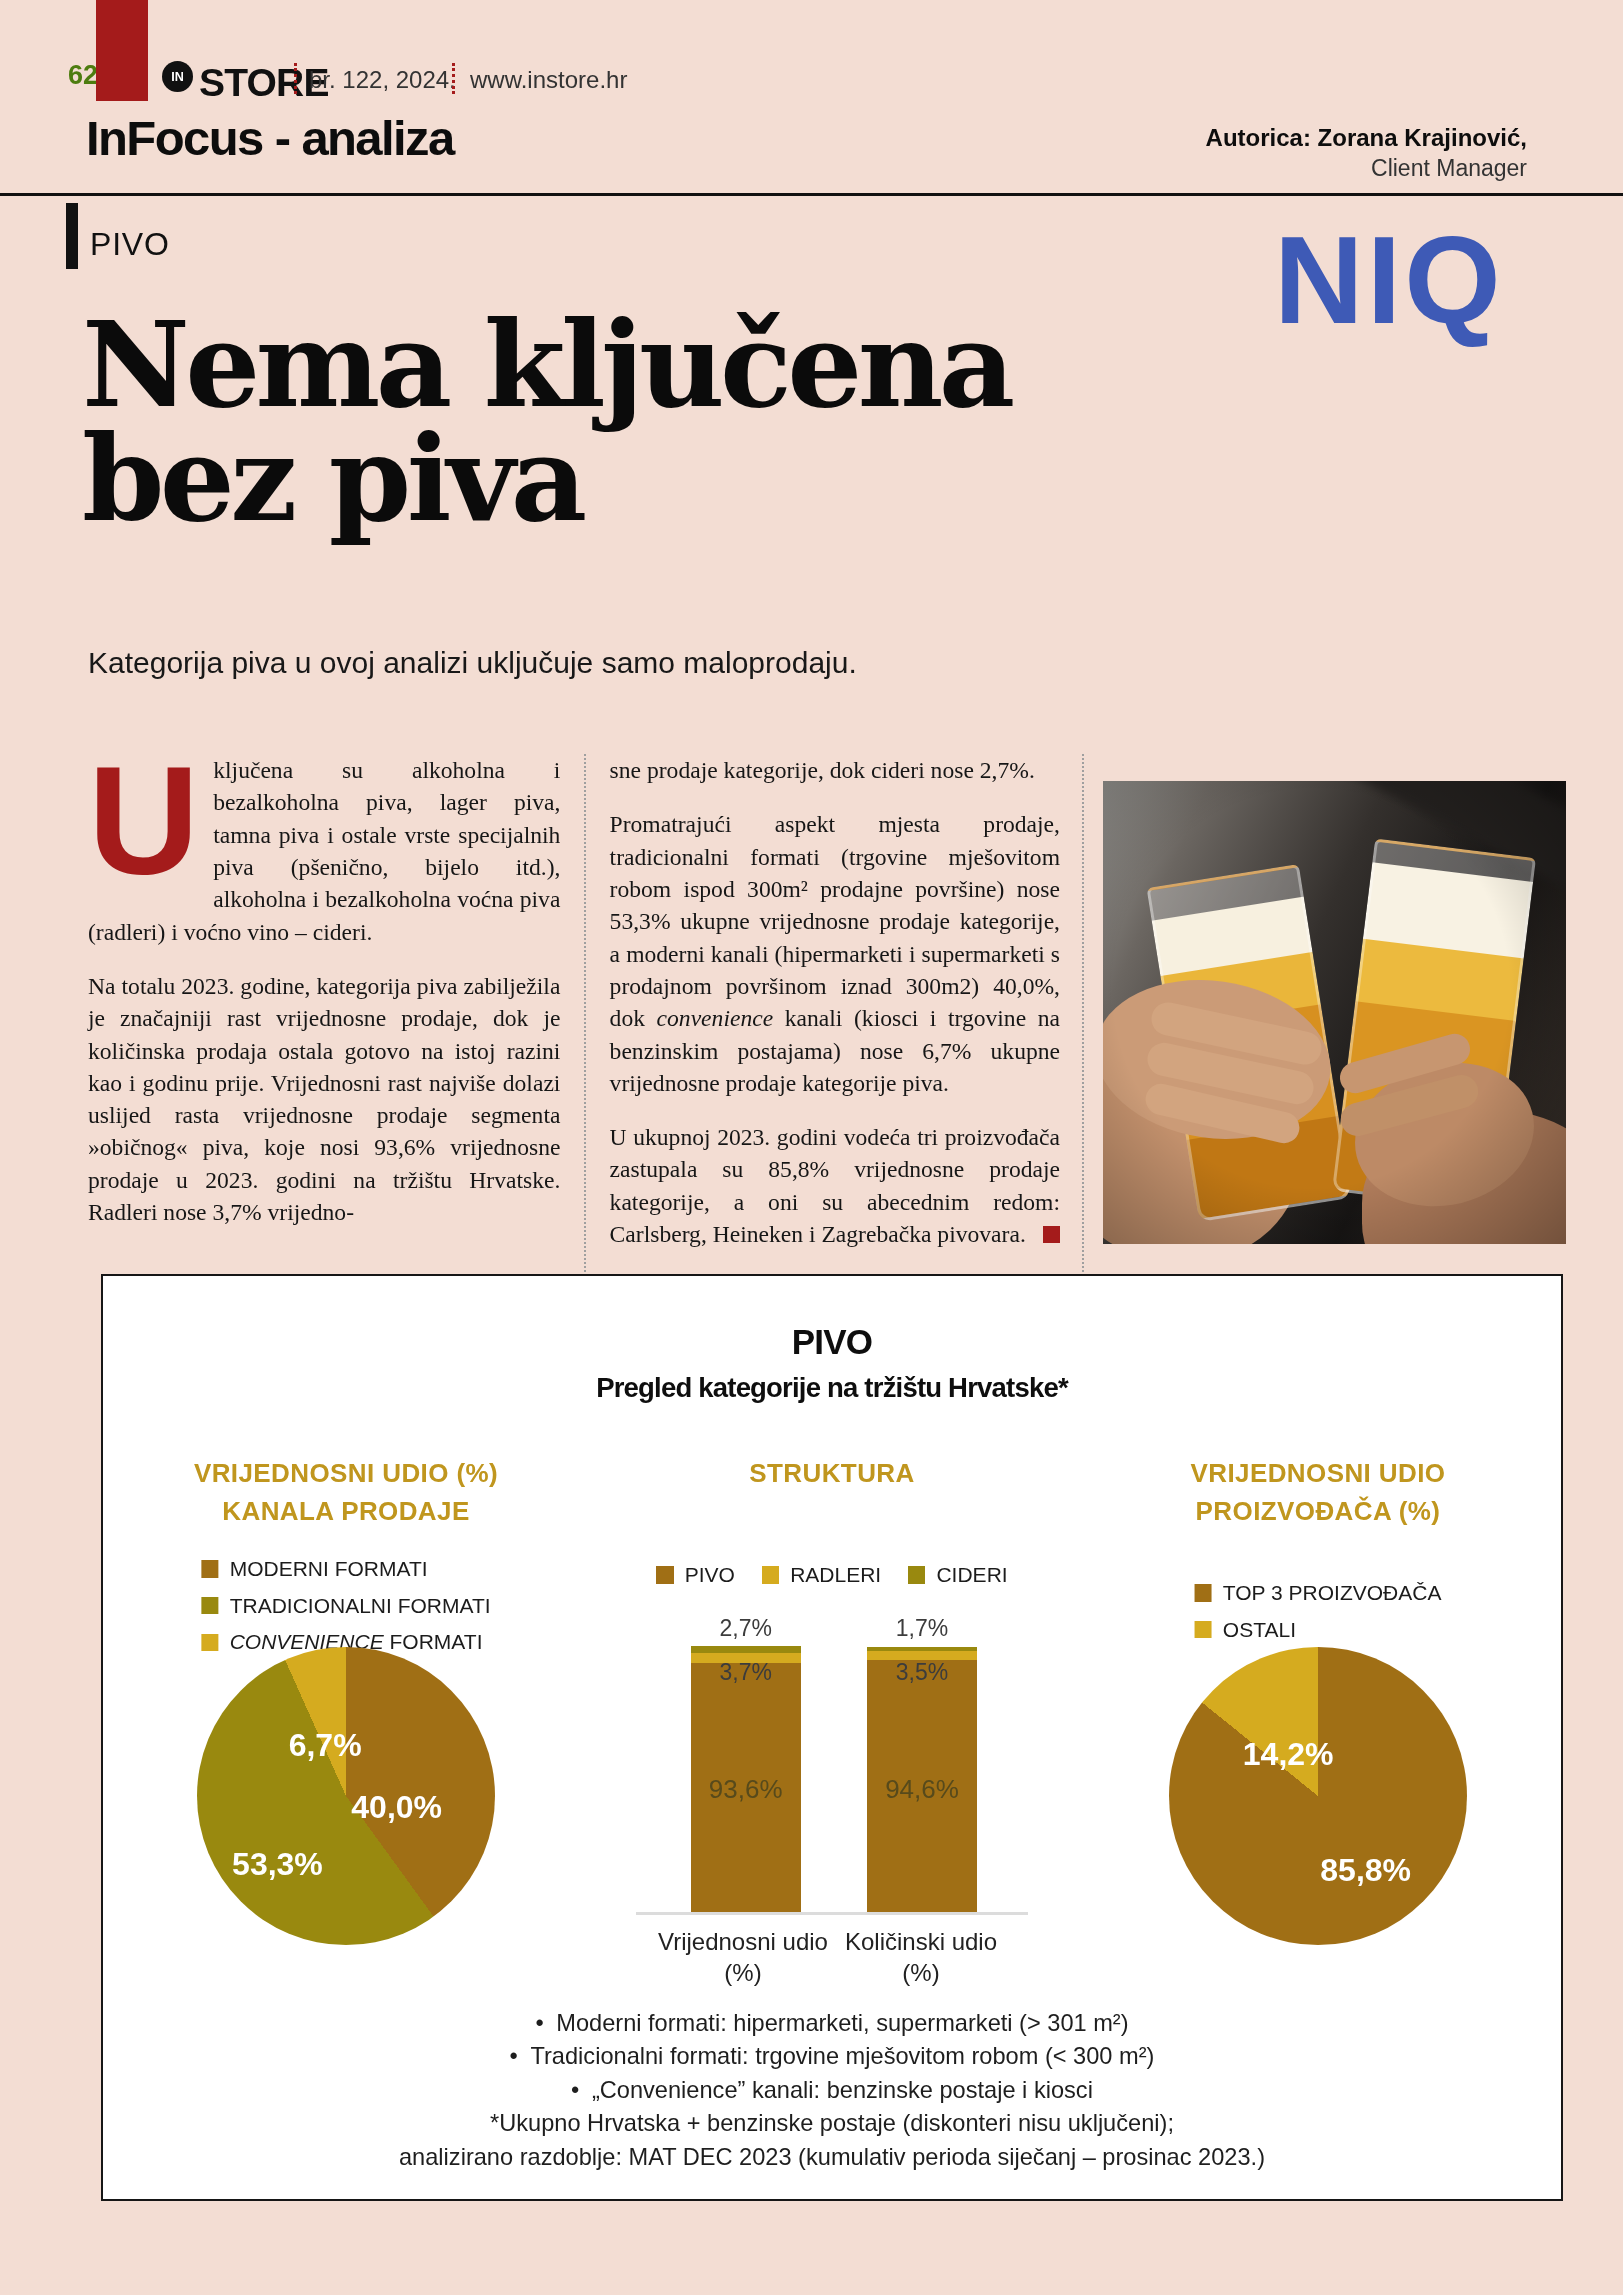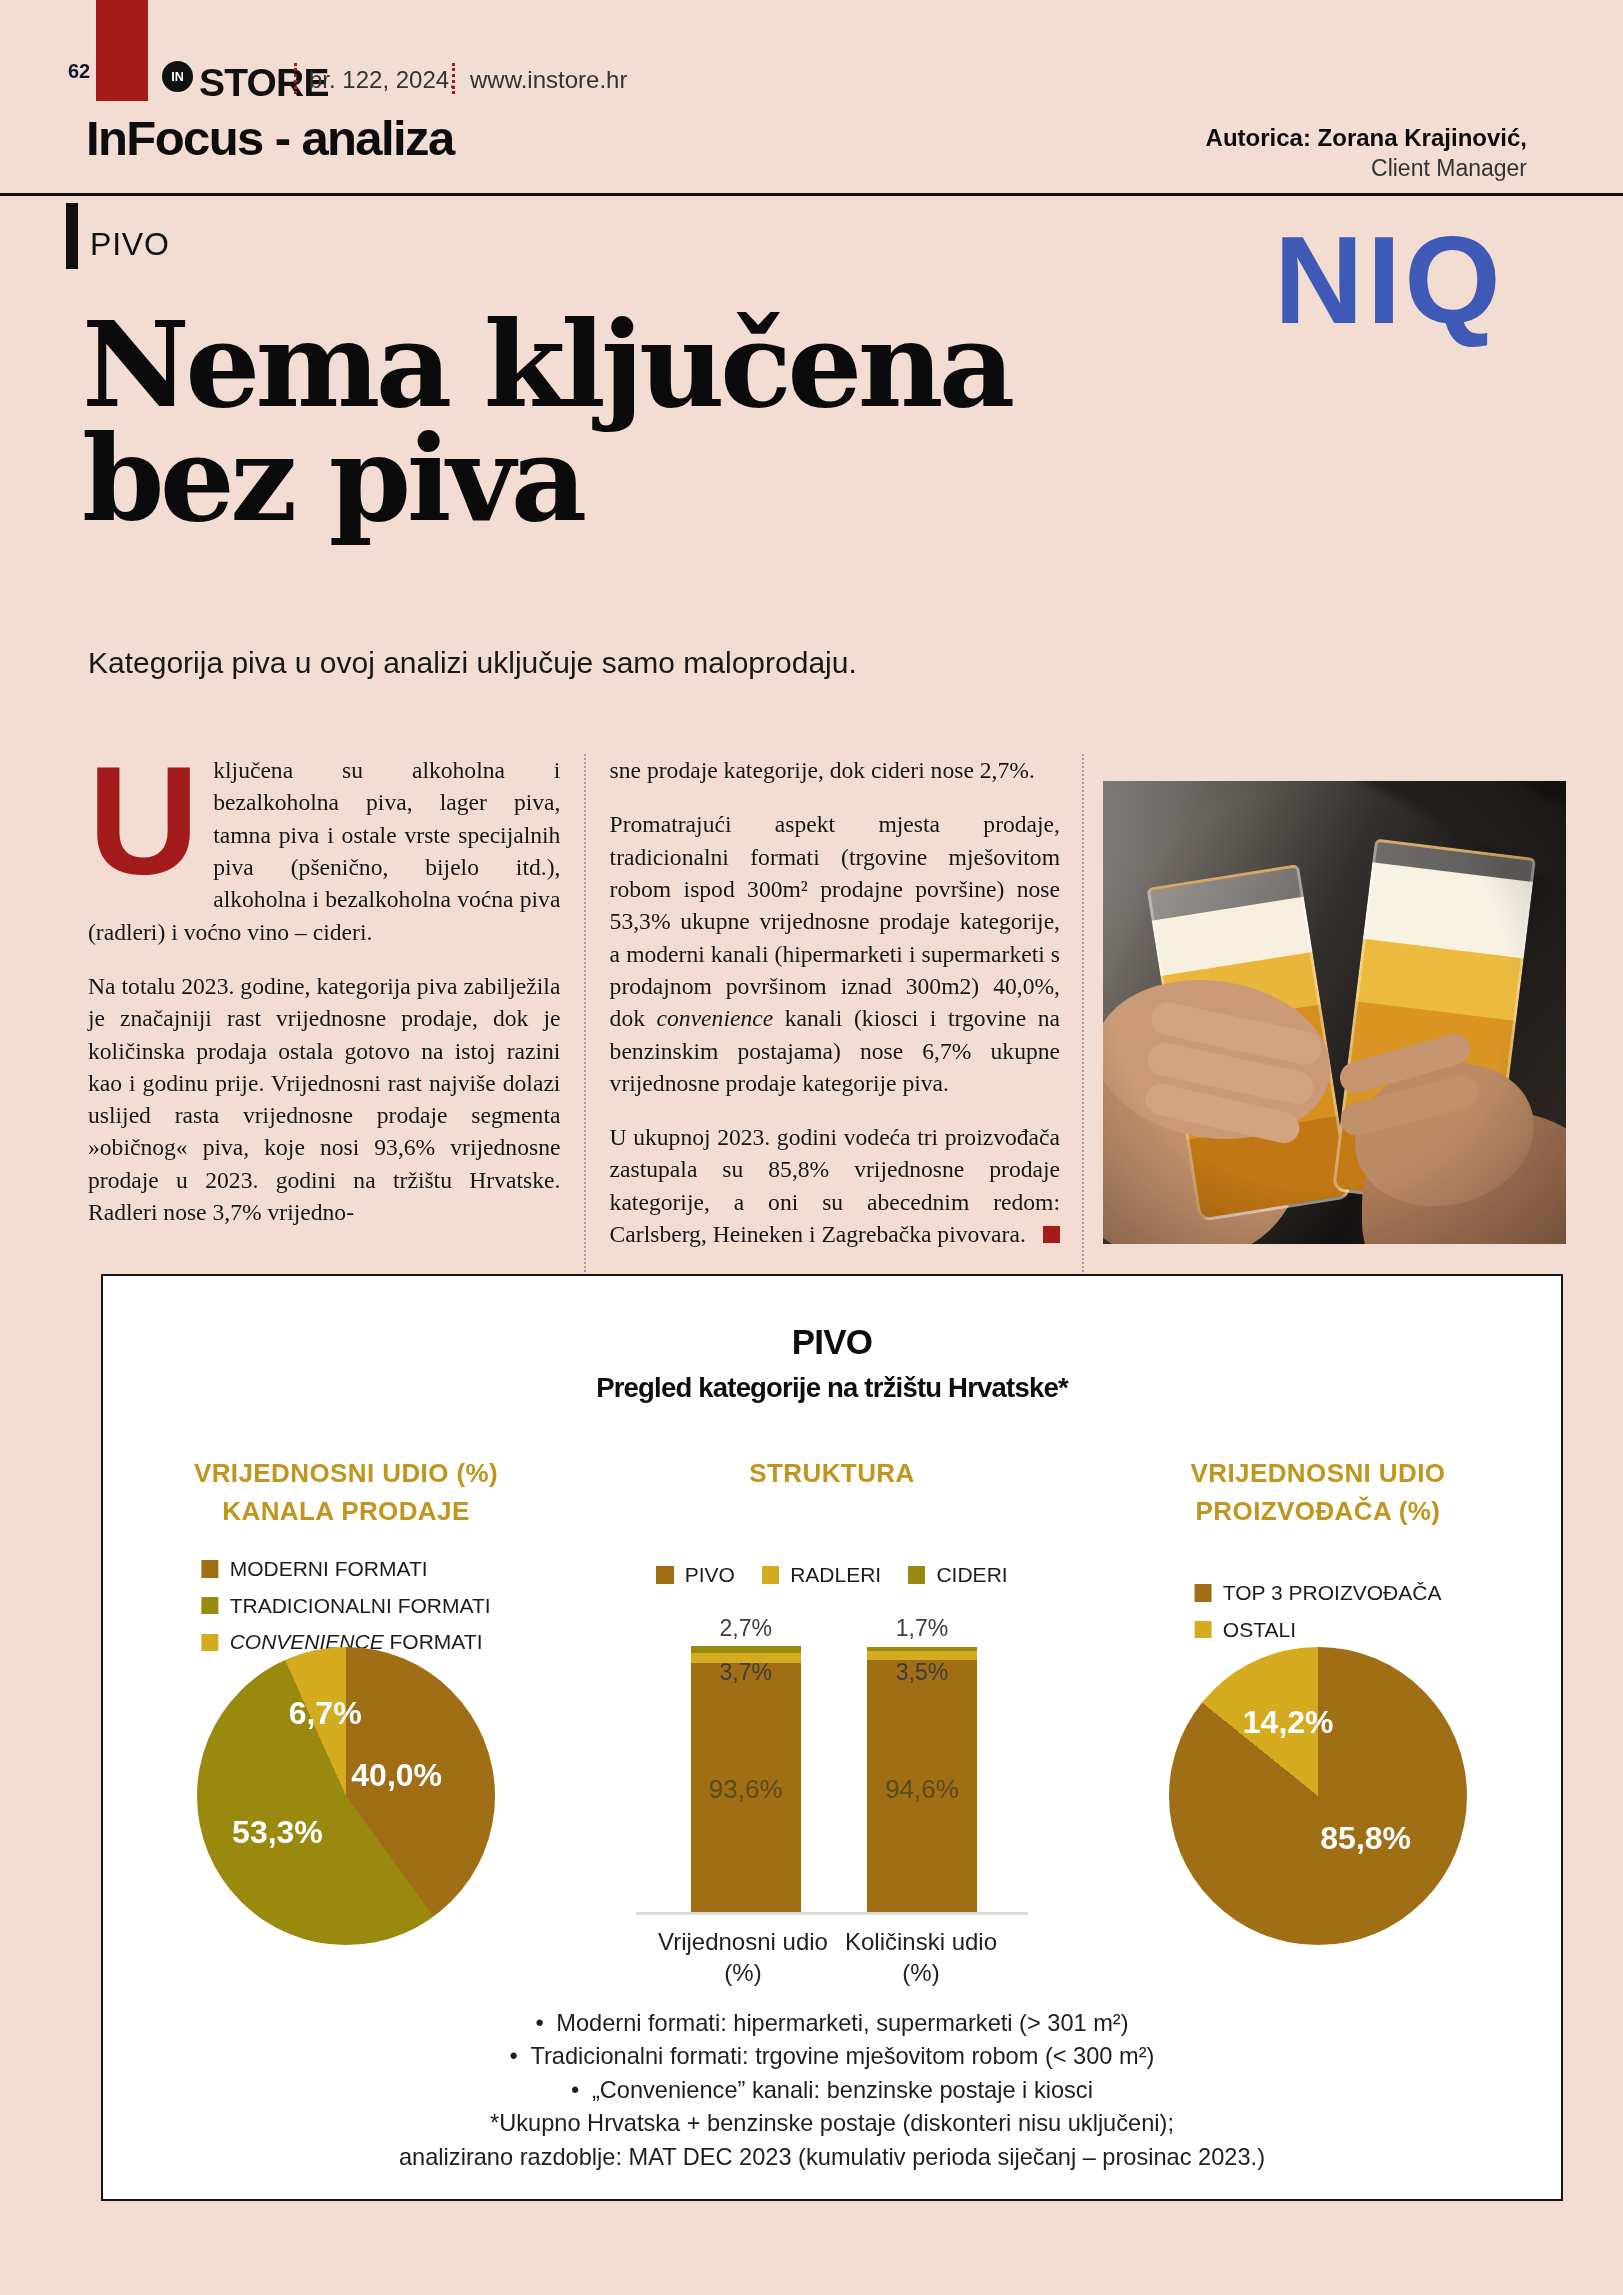--- a/index.html
+++ b/index.html
@@ -5,21 +5,21 @@
   * { margin:0; padding:0; box-sizing:border-box; }
   html,body { width:1623px; height:2295px; }
   body {
     position:relative;
     background:#f3ddd3;
     font-family:"Liberation Sans", sans-serif;
     color:#141414;
     overflow:hidden;
   }
   
-  .page-num { position:absolute; left:68px; top:60px; font-size:20px; font-weight:700; color:#0f172a; }
+  .page-num { position:absolute; left:68px; top:60px; font-size:27px; font-weight:700; color:#4d7c0f; }
   .red-block { position:absolute; left:96px; top:0; width:52px; height:101px; background:#a41b1b; }
   .in-circle { position:absolute; left:162px; top:61px; width:31px; height:31px; background:#111;
     border-radius:50%; color:#fff; font-size:12.6px; font-weight:700; display:flex; align-items:center; justify-content:center; }
   .store-word { position:absolute; left:199px; top:61px; font-size:39px; font-weight:800; letter-spacing:-0.8px; color:#111; }
   .m-dot { position:absolute; top:63px; width:0; height:31px; border-left:3.1px dotted #a41b1b; }
   .m-dot.d1 { left:294px; } .m-dot.d2 { left:452px; }
   .issue { position:absolute; left:309px; top:66px; font-size:24px; color:#333; }
   .website { position:absolute; left:470px; top:66px; font-size:24px; color:#333; }
   
   .section-title { position:absolute; left:86px; top:110px; font-size:49px; font-weight:800; letter-spacing:-1.6px; color:#0d0d0d; }
@@ -77,21 +77,21 @@
   .p-head { position:absolute; top:0; width:100%; text-align:center; font-size:26px; font-weight:700;
     color:#c0961e; line-height:1.45; letter-spacing:0.4px; }
   .legend-v { position:absolute; left:50%; transform:translateX(-50%); }
   .legend-v .li { display:flex; align-items:center; margin-bottom:12.6px; }
   .sq { width:17.3px; height:17.3px; margin-right:11px; flex:0 0 auto; }
   .ltxt { font-size:21px; color:#1c1c1c; white-space:nowrap; }
   .legend-h { position:absolute; top:108px; width:100%; display:flex; justify-content:center; gap:27px; }
   .legend-h .li { display:flex; align-items:center; }
   .pie { position:absolute; top:192px; left:50%; transform:translateX(-50%);
     width:298px; height:298px; border-radius:50%; }
-  .plabel { position:absolute; transform:translate(-50%,-50%); color:#fff; font-size:32px; font-weight:700; white-space:nowrap; }
+  .plabel { position:absolute; transform:translate(-50%,-50%); color:#fff; font-size:32px; font-weight:700; white-space:nowrap;margin-top:32px; }
   .bars { position:absolute; top:191px; left:50%; transform:translateX(-50%); width:314px; height:267px; }
   .bars::after { content:""; position:absolute; left:-39px; right:-39px; bottom:-1.6px; height:2.4px; background:#dcdcdc; }
   .bar { position:absolute; bottom:0; width:110px; height:267px; display:flex; flex-direction:column; justify-content:flex-end; }
   .bar.b0 { left:15.7px; } .bar.b1 { left:192px; }
   .blbl { position:absolute; left:50%; transform:translateX(-50%); font-size:23px; color:#3c3c3c; white-space:nowrap; }
   .lbl-top { top:-31px; }
   .lbl-mid { top:12.6px; }
   .lbl-big { top:48%; color:#574a1b; font-size:26px; }
   .catlbl { position:absolute; top:471px; width:188px; text-align:center; font-size:24px; color:#222; line-height:1.3; }
   .cat0 { left:50%; transform:translateX(-50%); margin-left:-89px; width:177px; }

